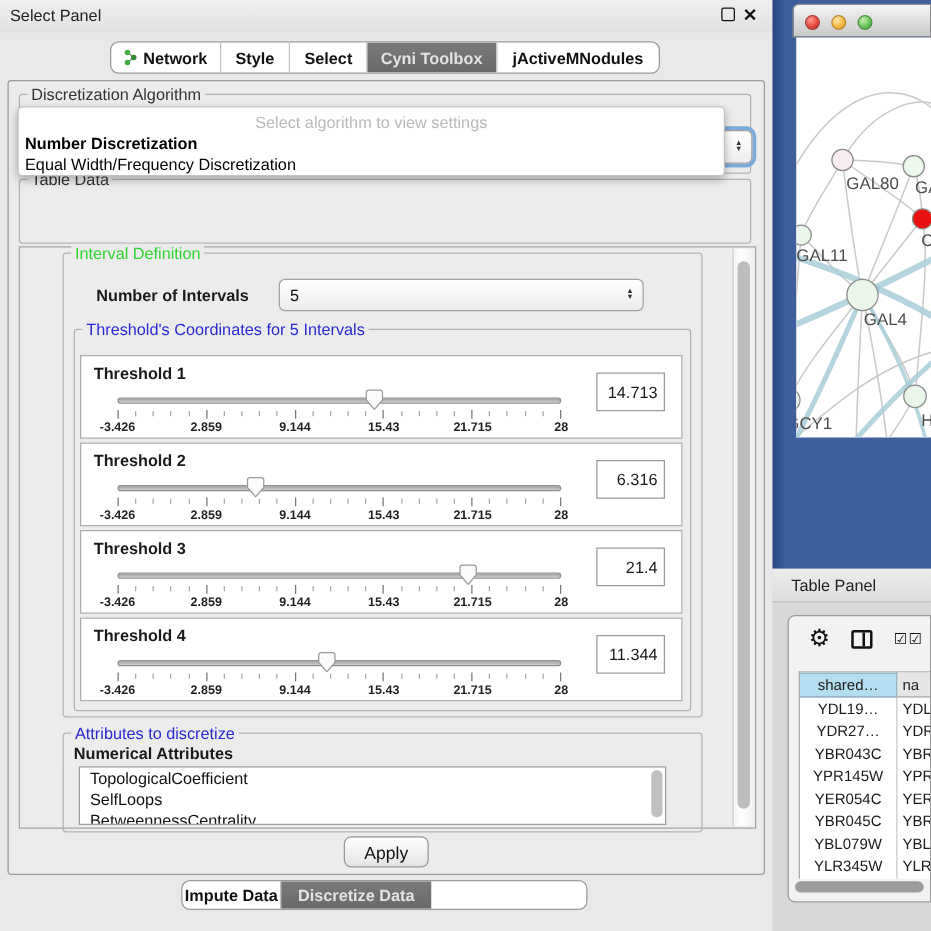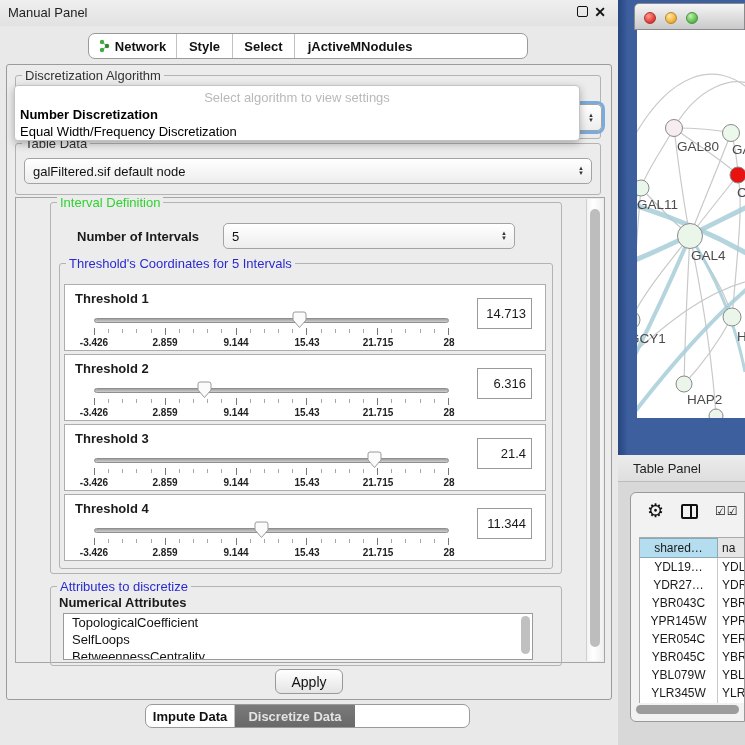--- a/index.html
+++ b/index.html
@@ -108,21 +108,21 @@
   .desktop { position:absolute; left:0; top:0; width:127px; height:455px;
              background:linear-gradient(90deg,#28477f 0,#2e4f8c 4px,#3d5f9e 10px); }
   .net-window { position:absolute; left:16px; top:3px; width:111px; height:415px; }
   .net-titlebar { position:absolute; left:0; top:0; width:100%; height:27px;
                   background:linear-gradient(#f5f5f5,#c9c9c9); border:1px solid #8a8a8a;
                   border-radius:5px 0 0 0; }
   .light { position:absolute; top:8px; width:12px; height:12px; border-radius:50%; }
   .light.red    { left:9px;  background:radial-gradient(circle at 35% 30%, #ff9a92, #e6443a 60%, #b02a22); border:1px solid #a33; }
   .light.yellow { left:30px; background:radial-gradient(circle at 35% 30%, #ffe9a8, #f5b53d 60%, #c7892a); border:1px solid #b8862c; }
   .light.green  { left:51px; background:radial-gradient(circle at 35% 30%, #c4f0b0, #62c254 60%, #3f9a36); border:1px solid #4a8f3f; }
-  .net-canvas { position:absolute; left:3px; top:27px; width:108px; height:388px; background:#fff; overflow:hidden; }
+  .net-canvas { position:absolute; left:3px; top:27px; width:108px; height:320px; background:#fff; overflow:hidden; }
 
   .tp-bar { position:absolute; left:0; top:455px; width:127px; height:27px;
             background:linear-gradient(#ececec,#dedede); border-bottom:1px solid #bdbdbd; }
   .tp-title { position:absolute; left:15px; top:6px; font-size:13px; color:#222; }
   .tp-area { position:absolute; left:0; top:482px; width:127px; height:263px; background:#d8d8d8; }
   .tp-panel { position:absolute; left:12px; top:10px; width:115px; height:230px;
               background:#f2f2f2; border:1px solid #9a9a9a; border-radius:6px 0 0 6px; overflow:hidden; }
   .tp-toolbar { position:absolute; left:0; top:0; width:100%; height:38px; }
   .tp-gear { position:absolute; left:16px; top:6px; font-size:19px; color:#111; cursor:default; }
   .tp-split { position:absolute; left:50px; top:11px; width:17px; height:15px;
@@ -143,21 +143,21 @@
   .tp-hscroll .thumb { width:100%; height:100%; background:#9c9c9c; border-radius:5px; }
 
   .net-icon svg { display:block; }
 </style>
 </head>
 <body>
 
 <div class="control-panel">
 
   <div class="cp-titlebar">
-    <span class="cp-title">Manual Panel</span>
+    <span class="cp-title">Select Panel</span>
     <span class="cp-float"></span>
     <span class="cp-close">✕</span>
   </div>
 
   <div class="tabbar" id="top-tabbar">
       <div class="tab" style="width: 88px;">
         <span class="net-icon">
           <svg width="11" height="14" viewBox="0 0 11 14">
             <line x1="3" y1="3" x2="8" y2="7" stroke="#888" stroke-width="1"></line>
             <line x1="3" y1="11" x2="8" y2="7" stroke="#888" stroke-width="1"></line>
@@ -167,46 +167,42 @@
           </svg>
         </span>
         <span>Network</span>
       </div>
       <div class="tab" style="width: 56px;">
         <span>Style</span>
       </div>
       <div class="tab" style="width: 62px;">
         <span>Select</span>
       </div>
+      <div class="tab selected" style="width: 104px;">
+        <span>Cyni Toolbox</span>
+      </div>
       <div class="tab" style="width: 130px;">
         <span>jActiveMNodules</span>
       </div>
     </div>
 
   <div class="cp-main">
 
     <div class="groupbox grp-algorithm">
       <span class="gtitle dark">Discretization Algorithm</span>
       <div class="combo focusring algo-combo">
         <span class="stepper">
             <i>▲</i>
             <i>▼</i>
           </span>
       </div>
     </div>
 
     <div class="groupbox grp-tabledata">
       <span class="gtitle dark">Table Data</span>
-      <div class="combo td-combo">
-        <span>galFiltered.sif default node</span>
-        <span class="stepper">
-            <i>▲</i>
-            <i>▼</i>
-          </span>
-      </div>
     </div>
 
     <div class="scrollpanel">
 
       <div class="groupbox grp-interval">
         <span class="gtitle green">Interval Definition</span>
         <span class="noi-label">Number of Intervals</span>
         <div class="combo noi-combo">
           <span>5</span>
           <span class="stepper">
@@ -417,21 +413,21 @@
 
       <div class="vscroll">
         <div class="thumb"></div>
       </div>
     </div>
 
     <div class="apply-btn">Apply</div>
   </div>
 
   <div class="bottom-tabbar" id="bottom-tabbar">
-      <div class="tab" style="width: 89px;">
+      <div class="tab" style="width: 79px;">
         <span>Impute Data</span>
       </div>
       <div class="tab selected" style="width: 120px;">
         <span>Discretize Data</span>
       </div>
     </div>
 
   <div class="popup">
     <div class="ph">Select algorithm to view settings</div>
     <div class="opt1">Number Discretization</div>

